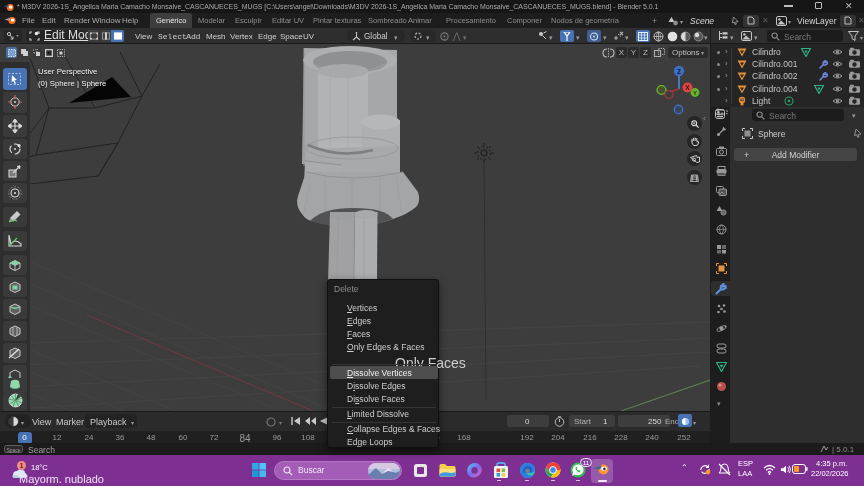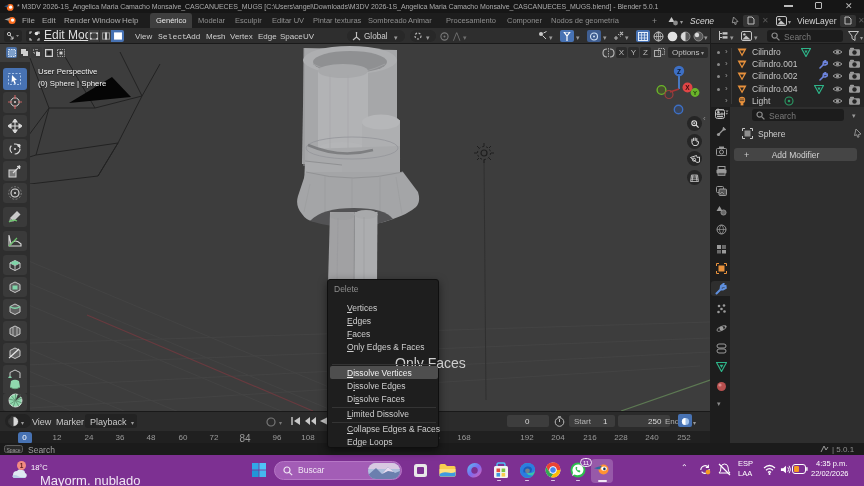--- a/index.html
+++ b/index.html
@@ -745,21 +745,21 @@
 
   <div class="abs" id="taskbar" style="left:0;top:455px;width:864px;height:31px;background:#7d3092;">
 
     <svg class="abs" style="left:9px;top:11px;" width="19" height="13" viewBox="0 0 19 13">
       <path d="M4 9 Q4 5 8 5 Q10 2 13 4 Q16 4 16 7 Q18.5 8 17.5 10.5 Q17 12 14.5 12 L6 12 Q3 12 4 9 Z" fill="#dfe9f2"></path>
       <path d="M3 10 Q6 8 9 10 Q12 12 15 11 L14.5 12 L5 12 Z" fill="#b8cfe6"></path>
     </svg>
     <div class="abs" style="left:17px;top:461px;"></div>
     <div class="abs" style="left:17px;top:6px;width:9px;height:9px;border-radius:50%;background:#f28b82;color:#5a1d1a;font-size:6.5px;text-align:center;line-height:9px;font-weight:bold;">1</div>
     <div class="abs" style="left:31px;top:8px;color:#fff;font-size:7.5px;">18°C</div>
-    <div class="abs" style="left:40px;top:17.5px;color:#f0e4f4;font-size:13px;">Mayorm. nublado</div>
+    <div class="abs" style="left:19px;top:17.5px;color:#f0e4f4;font-size:11px;">Mayorm. nublado</div>
 
     <svg class="abs" style="left:252px;top:8px;" width="14" height="14" viewBox="0 0 14 14">
       <rect x="0" y="0" width="6.6" height="6.6" fill="#31a8e8"></rect>
         <rect x="7.4" y="0" width="6.6" height="6.6" fill="#4fc3f7"></rect>
       <rect x="0" y="7.4" width="6.6" height="6.6" fill="#2196d8"></rect>
         <rect x="7.4" y="7.4" width="6.6" height="6.6" fill="#45b8ef"></rect>
     </svg>
 
     <div class="abs" style="left:274px;top:6px;width:128px;height:19px;background:#a35db6;border-radius:10px;border:1px solid #b677c6;"></div>
     <svg class="abs" style="left:283px;top:11px;" width="10" height="10" viewBox="0 0 10 10">

